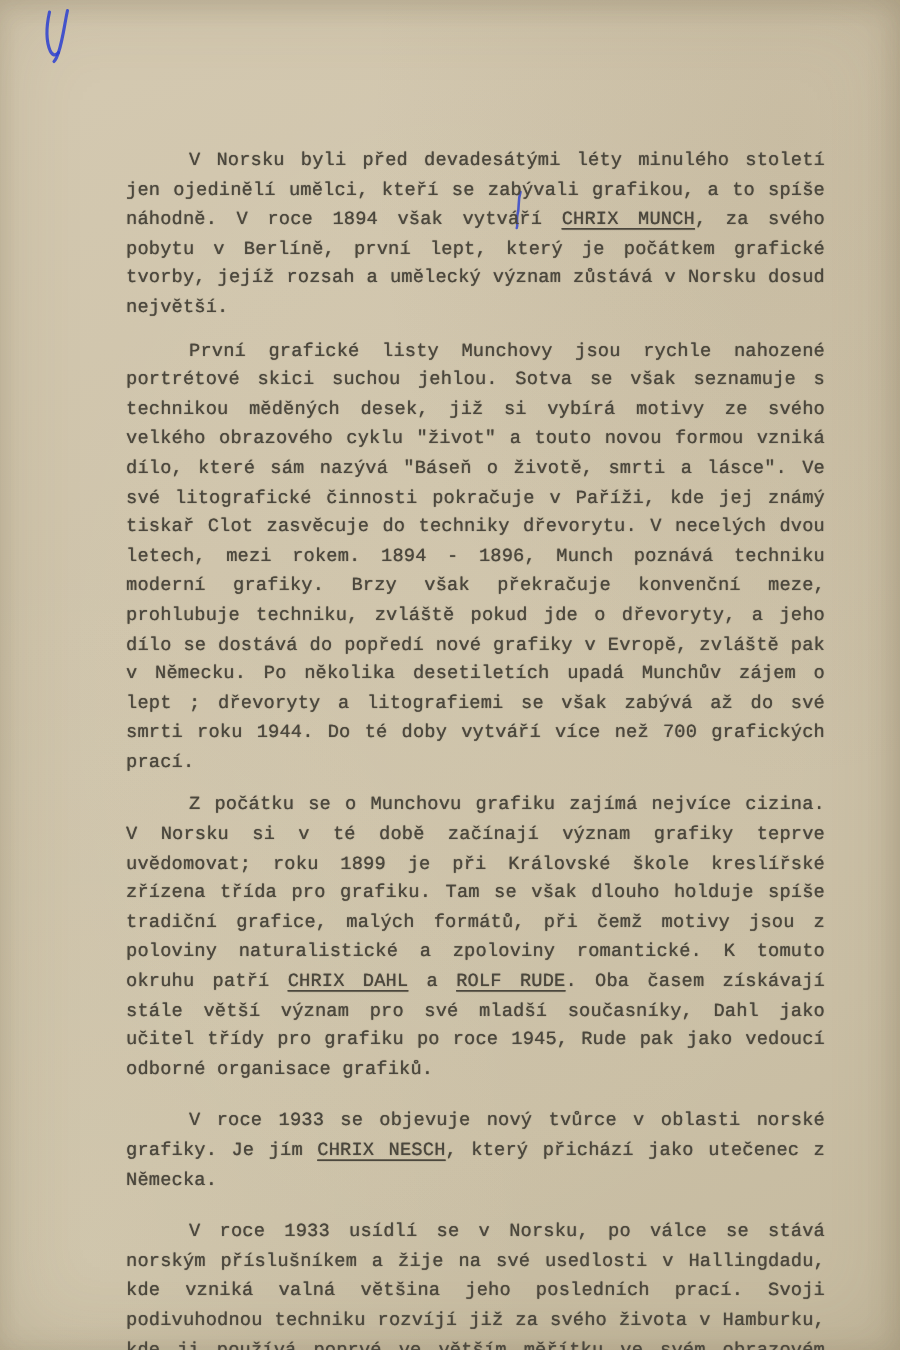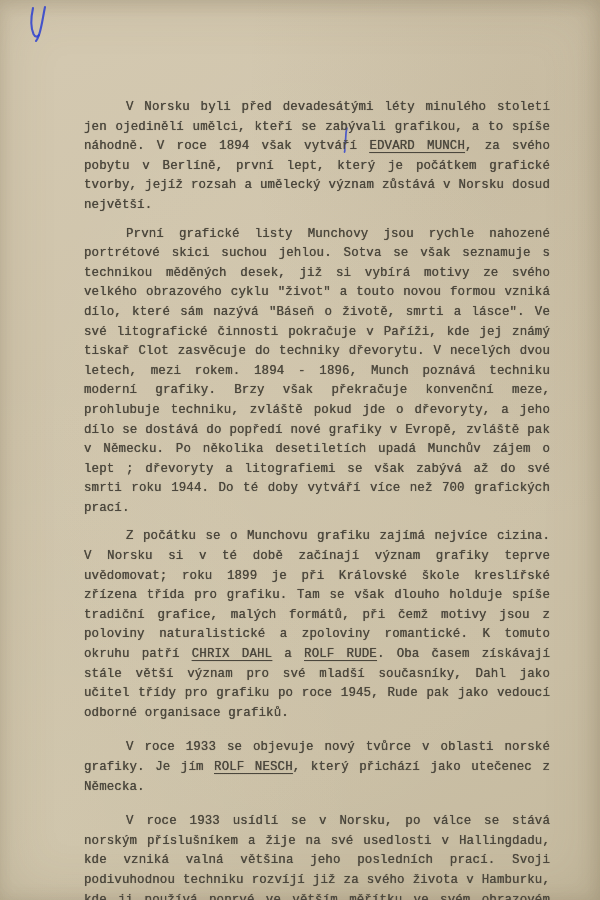--- a/index.html
+++ b/index.html
@@ -71,20 +71,20 @@
   <svg class="mark-u" viewBox="0 0 28 38" fill="none">
     <path d="M7,3 C5,12 4.5,22 7.5,29 C9,32 11,32.5 13,30" stroke="#2b3fd0" stroke-width="2.1" stroke-linecap="round" opacity="0.85"></path>
     <path d="M19,2 C17,11 16,21 13,30 C12,33 11,35 10,36" stroke="#2b3fd0" stroke-width="2.1" stroke-linecap="round" opacity="0.85"></path>
   </svg>
 
   <svg class="mark-stroke" viewBox="0 0 16 28" fill="none">
     <path d="M9,2 C7,8 8.5,12 7,17 C6,21 7.5,24 6.5,26" stroke="#2b3fd0" stroke-width="1.7" stroke-linecap="round" opacity="0.8"></path>
   </svg>
 
   <div class="textblock">
-    <p class="para">V Norsku byli před devadesátými léty minulého století jen ojedinělí umělci, kteří se zabývali grafikou, a to spíše náhodně. V roce 1894 však vytváří <u>EDVARD MUNCH</u>, za svého pobytu v Berlíně, první lept, který je počátkem grafické tvorby, jejíž rozsah a umělecký význam zůstává v Norsku dosud největší.</p>
+    <p class="para">V Norsku byli před devadesátými léty minulého století jen ojedinělí umělci, kteří se zabývali grafikou, a to spíše náhodně. V roce 1894 však vytváří <u>CHRIX MUNCH</u>, za svého pobytu v Berlíně, první lept, který je počátkem grafické tvorby, jejíž rozsah a umělecký význam zůstává v Norsku dosud největší.</p>
     <p class="para">První grafické listy Munchovy jsou rychle nahozené portrétové skici suchou jehlou. Sotva se však seznamuje s technikou měděných desek, již si vybírá motivy ze svého velkého obrazového cyklu "život" a touto novou formou vzniká dílo, které sám nazývá "Báseň o životě, smrti a lásce". Ve své litografické činnosti pokračuje v Paříži, kde jej známý tiskař Clot zasvěcuje do techniky dřevorytu. V necelých dvou letech, mezi rokem. 1894 - 1896, Munch poznává techniku moderní grafiky. Brzy však překračuje konvenční meze, prohlubuje techniku, zvláště pokud jde o dřevoryty, a jeho dílo se dostává do popředí nové grafiky v Evropě, zvláště pak v Německu. Po několika desetiletích upadá Munchův zájem o lept ; dřevoryty a litografiemi se však zabývá až do své smrti roku 1944. Do té doby vytváří více než 700 grafických prací.</p>
     <p class="para">Z počátku se o Munchovu grafiku zajímá nejvíce cizina. V Norsku si v té době začínají význam grafiky teprve uvědomovat; roku 1899 je při Královské škole kreslířské zřízena třída pro grafiku. Tam se však dlouho holduje spíše tradiční grafice, malých formátů, při čemž motivy jsou z poloviny naturalistické a zpoloviny romantické. K tomuto okruhu patří <u>CHRIX DAHL</u> a <u>ROLF RUDE</u>. Oba časem získávají stále větší význam pro své mladší současníky, Dahl jako učitel třídy pro grafiku po roce 1945, Rude pak jako vedoucí odborné organisace grafiků.</p>
-    <p class="para gap-before">V roce 1933 se objevuje nový tvůrce v oblasti norské grafiky. Je jím <u>ROLF NESCH</u>, který přichází jako utečenec z Německa.</p>
+    <p class="para gap-before">V roce 1933 se objevuje nový tvůrce v oblasti norské grafiky. Je jím <u>CHRIX NESCH</u>, který přichází jako utečenec z Německa.</p>
     <p class="para gap-before">V roce 1933 usídlí se v Norsku, po válce se stává norským příslušníkem a žije na své usedlosti v Hallingdadu, kde vzniká valná většina jeho posledních prací. Svoji podivuhodnou techniku rozvíjí již za svého života v Hamburku, kde ji používá poprvé ve větším měřítku ve svém obrazovém seriálu "Hamburské mosty".</p>
   </div>
 
 </div>
 
 </body></html>

